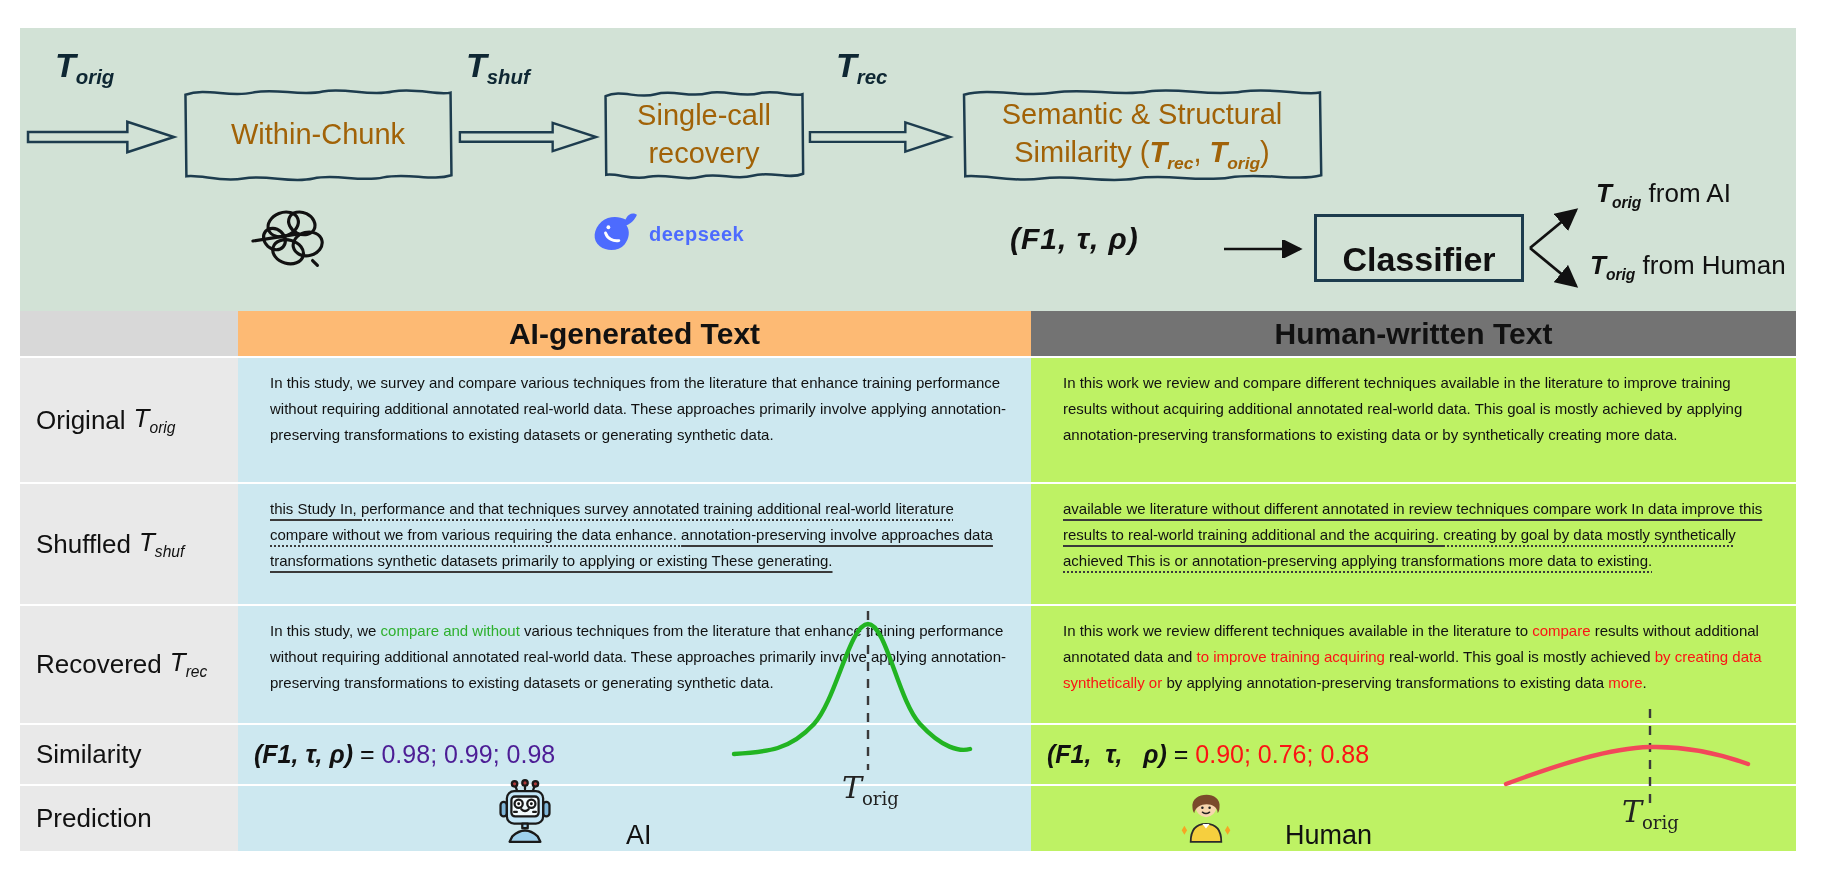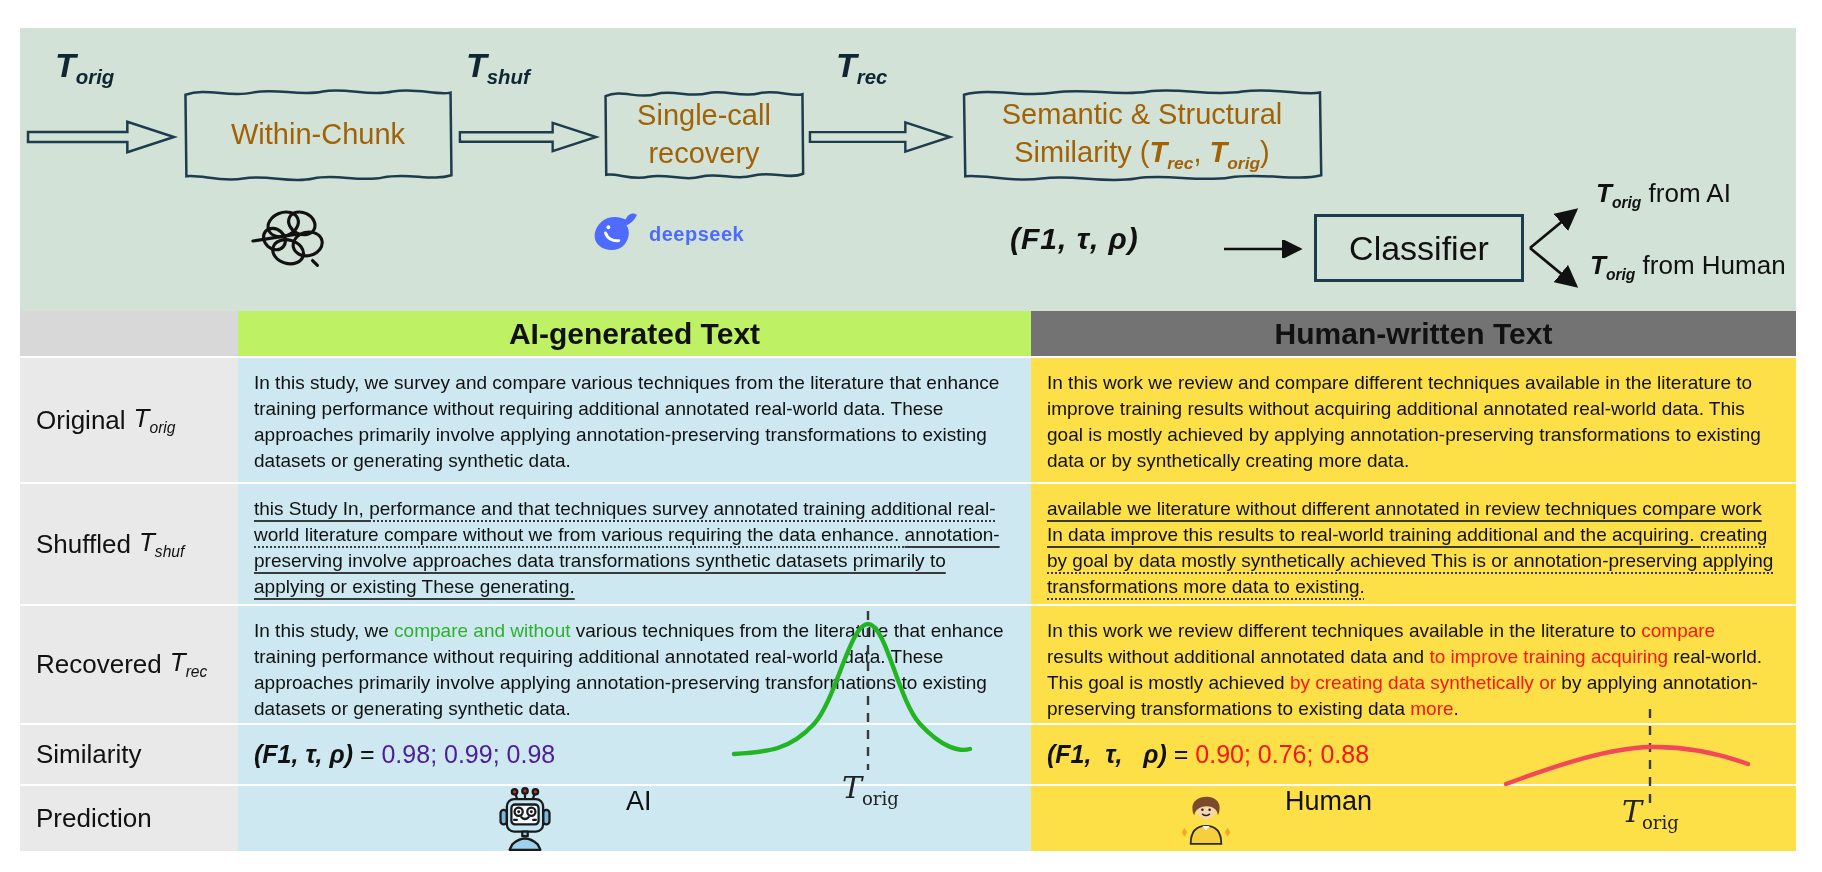--- a/index.html
+++ b/index.html
@@ -12,49 +12,49 @@
   .band{left:20px;top:28px;width:1776px;height:283px;background:#d2e2d6}
   .tvar{font-style:italic;font-weight:600;font-size:34px;color:#0e2733;white-space:nowrap}
   .tvar sub{font-size:0.6em;font-style:italic;vertical-align:-0.35em}
   .fbox{display:flex;align-items:center;justify-content:center}
   .fbox .wavy{position:absolute;inset:0;width:100%;height:100%}
   .fbox-text{position:relative;text-align:center;font-size:29px;line-height:1.3;font-weight:500;color:#a16207}
   .fbox-text .tv{font-style:italic;font-weight:600}
   .fbox-text sub{font-size:0.6em}
   .harrow svg,.thin-arrow svg,.branch svg{display:block;width:100%;height:100%}
   .features{font-style:italic;font-weight:600;font-size:30px;white-space:nowrap;letter-spacing:1px}
-  .clsbox{border:3px solid #1d3c4e;display:flex;align-items:center;justify-content:center;font-size:34px;font-weight:400;background:transparent}
+  .clsbox{border:3px solid #1d3c4e;display:flex;align-items:flex-end;justify-content:center;font-size:34px;font-weight:700;background:transparent}
   .outlbl{font-size:26px;font-weight:500;white-space:nowrap}
   .outlbl .tv{font-style:italic;font-weight:600}
   .outlbl sub{font-size:0.6em;font-style:italic}
   .deepseek{display:flex;align-items:center;gap:9px}
   .deepseek .dsname{color:#4d6bfe;font-weight:700;font-size:20px;letter-spacing:0.5px}
 
   
   .grid{left:20px;top:311px;width:1776px;height:540px;display:grid;
         grid-template-columns:218px 793px 765px;
         grid-template-rows:45px 124px 120px 117px 59px 65px;
         row-gap:2px;column-gap:0;background:#fff}
   .lab{background:#e9e9e9;display:flex;align-items:center;padding-left:16px;font-size:26px;white-space:nowrap}
   .lab .tv{font-style:italic;font-weight:500;margin-left:8px}
   .lab sub{font-size:0.6em;font-style:italic}
   .lab0{background:#d8d8d8}
   .hdr{display:flex;align-items:center;justify-content:center;font-size:30px;font-weight:600}
-  .hdr-ai{background:#bef264}
+  .hdr-ai{background:#fdba74}
   .hdr-hu{background:#737373}
   .c-ai{background:#cde8f0}
-  .c-hu{background:#fde047}
-  .body-cell{padding:12px 20px 6px 16px;font-size:19px;line-height:26px}
+  .c-hu{background:#bef264}
+  .body-cell{padding:12px 20px 6px 32px;font-size:15px;line-height:26px}
   .sim{display:flex;align-items:center;padding-left:16px;font-size:25px}
   .sim .pfx{font-style:italic;font-weight:700;white-space:pre}
   .sim .eq{white-space:pre}
   .sim .val{font-weight:500}
   .val-g{color:#4c1d95}
   .val-r{color:#fb1414}
-  .pred{display:flex;align-items:flex-start;font-size:27px;font-weight:500}
+  .pred{display:flex;align-items:flex-end;font-size:27px;font-weight:500}
   .pred-ai{padding-left:258px;gap:72px}
   .pred-hu{padding-left:148px;gap:52px}
   .sg-green{color:#2eb02e}
   .sg-red{color:#fb1414}
   .sg-us{text-decoration:underline;text-decoration-color:#3a3a3a;text-decoration-thickness:1.5px;text-underline-offset:5px}
   .sg-ud{text-decoration:underline dotted #3a3a3a 2px;text-underline-offset:5px}
 
   
   .overlay{pointer-events:none}
   .dist-label{font-family:"DejaVu Serif","Liberation Serif",serif;font-size:30px;font-style:italic;color:#222;white-space:nowrap}

